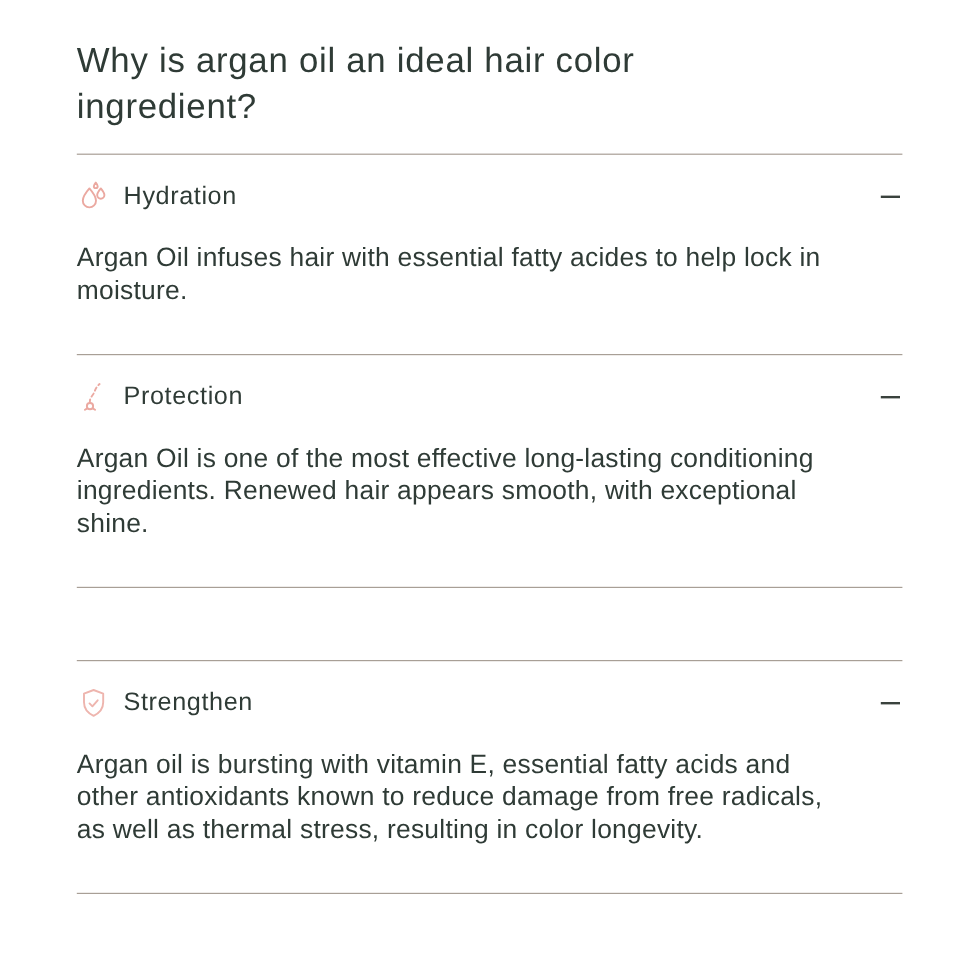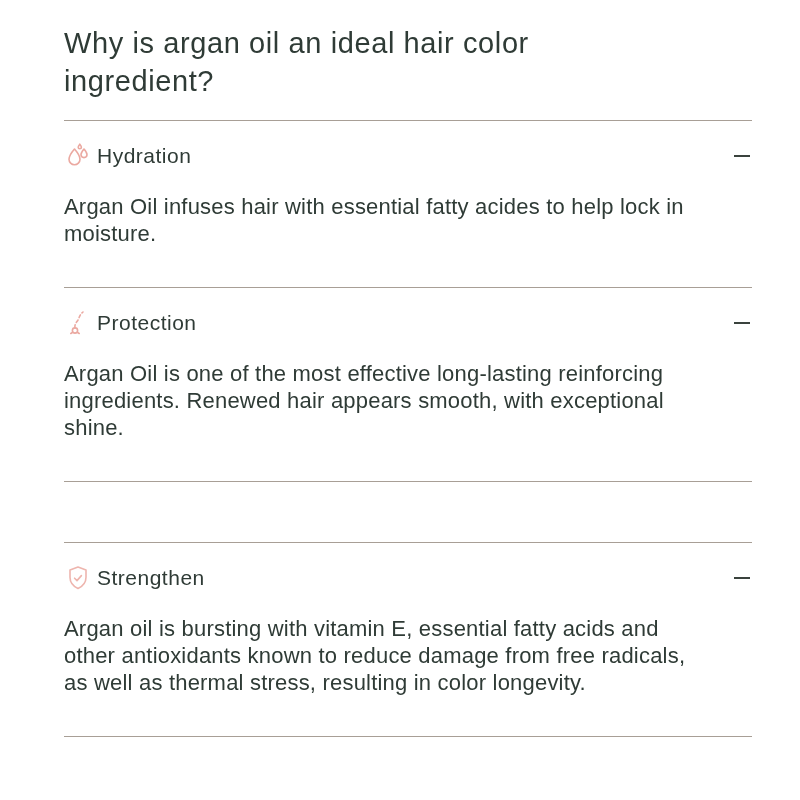--- a/index.html
+++ b/index.html
@@ -5,21 +5,21 @@
   html, body { margin: 0; padding: 0; background: #ffffff; }
   body {
     width: 800px; height: 800px; overflow: hidden;
     font-family: "Liberation Sans", sans-serif;
     color: #2f3b36;
     -webkit-font-smoothing: antialiased;
   }
   .page {
     width: 688px;
     margin-left: 64px;
-    padding-top: 24px;
+    padding-top: 32px;
   }
   h1.page-title {
     margin: 0 0 20px 0;
     max-width: 620px;
     font-size: 29px;
     font-weight: 400;
     line-height: 38px;
     letter-spacing: 0.6px;
     color: #2f3b36;
   }
@@ -38,21 +38,21 @@
     height: 30px;
     cursor: pointer;
   }
   .item-icon {
     width: 28px; height: 28px;
     flex: 0 0 28px;
     display: flex; align-items: center; justify-content: center;
   }
   .item-icon svg { display: block; }
   .item-title {
-    margin-left: 5px;
+    margin-left: 11px;
     font-size: 21px;
     letter-spacing: 0.5px;
     color: #2f3b36;
     flex: 1 1 auto;
   }
   .item-toggle {
     width: 16px; height: 16px;
     margin-right: 2px;
     position: relative;
     cursor: pointer;
@@ -104,21 +104,21 @@
           <svg width="28" height="28" viewBox="0 0 28 28" fill="none" stroke="#eba9a1" stroke-width="1.6" stroke-linecap="round" stroke-linejoin="round">
             <circle cx="11" cy="21.5" r="2.6"></circle>
             <path d="M6.8 24.5l1.6-1"></path>
             <path d="M15.2 24.5l-1.6-1"></path>
             <path d="M11 18.8C10.2 14.5 13.5 12.8 14.6 9.8 15.7 6.9 16.8 4.8 19 3" stroke-dasharray="3 2.6"></path>
           </svg>
         </span>
         <span class="item-title">Protection</span>
         <span class="item-toggle"></span>
       </div>
-      <p class="item-body">Argan Oil is one of the most effective long-lasting reinforcing ingredients. Renewed hair appears smooth, with exceptional shine.</p>
+      <p class="item-body">Argan Oil is one of the most effective long-lasting conditioning ingredients. Renewed hair appears smooth, with exceptional shine.</p>
     </div>
 
     <div class="accordion-item">
     </div>
 
     <div class="accordion-item">
       <div class="item-header">
         <span class="item-icon">
           <svg width="28" height="28" viewBox="0 0 28 28" fill="none" stroke="#eeb5ae" stroke-width="1.6" stroke-linecap="round" stroke-linejoin="round">
             <path d="M14 3l8 3v7.2c0 5.6-3.6 9.2-8 11.3-4.4-2.1-8-5.7-8-11.3V6l8-3z"></path>

